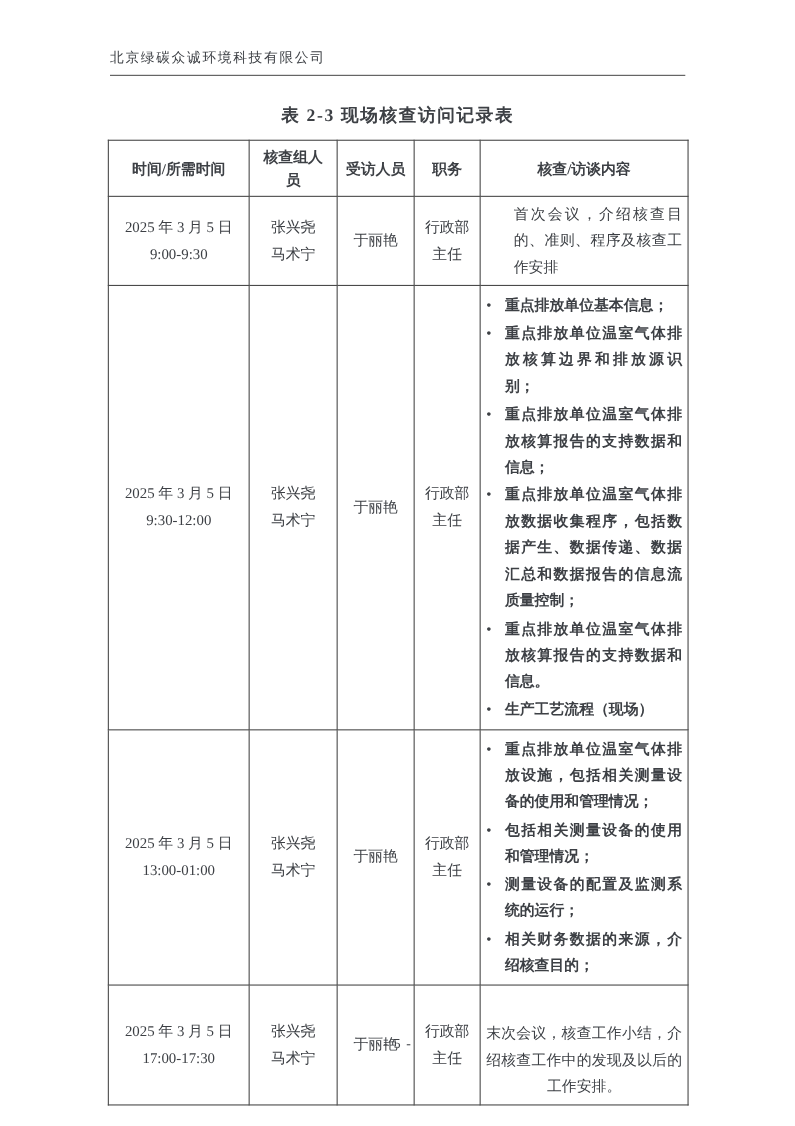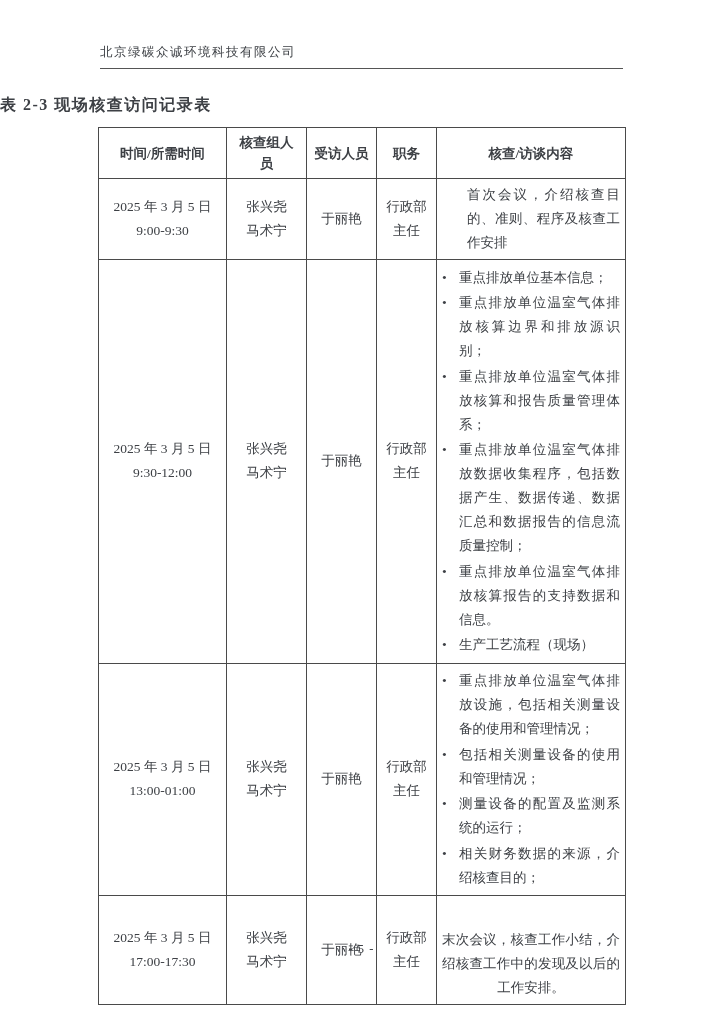--- a/index.html
+++ b/index.html
@@ -7,32 +7,33 @@
     position:relative;
     width:723px;height:1024px;
     background:#ffffff;
     overflow:hidden;
     font-family:"Liberation Serif","DejaVu Serif",serif;
     color:#3d4045;
   }
   
   .doc-header{
     position:absolute;left:100px;top:44px;width:523px;
-    display:flex;justify-content:space-between;align-items:flex-end;
+    display:flex;justify-content:space-between;align-items:flex-start;
     border-bottom:1.5px solid #555;
     padding-bottom:7px;
+    flex-direction:column;
   }
   .company{font-size:12.5px;letter-spacing:1.5px;}
   .file-no{font-size:12.5px;white-space:nowrap;}
   .file-no .label{letter-spacing:1px;}
   .file-no .value{margin-left:8px;letter-spacing:0.5px;}
   
   .doc-title{
     position:absolute;top:95px;left:0;width:100%;
-    font-size:16px;font-weight:bold;letter-spacing:1.5px;
+    text-align:center;font-size:16px;font-weight:bold;letter-spacing:1.5px;
   }
   
   table.record{
     position:absolute;left:98px;top:127px;
     width:527px;border-collapse:collapse;table-layout:fixed;
   }
   table.record th,table.record td{border:1.5px solid #4a4a4a;}
   table.record th{
     font-size:13.5px;font-weight:bold;line-height:21px;
     padding:4px 6px;text-align:center;vertical-align:middle;
@@ -44,21 +45,21 @@
   thead tr{height:48px;}
   tbody tr:nth-child(1){height:56px;}
   tbody tr:nth-child(2){height:384px;}
   tbody tr:nth-child(3){height:222px;}
   tbody tr:nth-child(4){height:84px;}
   td.content{text-align:left;padding:5px 6px 5px 7px;}
   .c-text-left{text-align:justify;text-justify:inter-ideograph;margin-left:25px;}
   .c-text-center{text-align:justify;text-justify:inter-ideograph;text-align-last:center;margin-top:28px;}
   .bullet-item{display:flex;margin:1.5px 0;}
   .bullet-marker{flex:0 0 17px;width:17px;text-align:left;}
-  .bullet-body{flex:1;text-align:justify;text-justify:inter-ideograph;}
+  .bullet-body{flex:1;text-align:justify;text-justify:inter-ideograph;font-weight:bold;}
   
   .pageno{
     position:absolute;top:942px;left:0;width:100%;
     text-align:center;font-size:12.5px;letter-spacing:1px;
   }
 </style>
 </head>
 <body>
 
 <div class="page">
@@ -123,21 +124,21 @@
             <div class="bullet-item">
               <span class="bullet-marker">•</span>
               <span class="bullet-body">重点排放单位基本信息；</span>
             </div>
             <div class="bullet-item">
               <span class="bullet-marker">•</span>
               <span class="bullet-body">重点排放单位温室气体排放核算边界和排放源识别；</span>
             </div>
             <div class="bullet-item">
               <span class="bullet-marker">•</span>
-              <span class="bullet-body">重点排放单位温室气体排放核算和报告质量管理体系；</span>
+              <span class="bullet-body">重点排放单位温室气体排放核算报告的支持数据和信息；</span>
             </div>
             <div class="bullet-item">
               <span class="bullet-marker">•</span>
               <span class="bullet-body">重点排放单位温室气体排放数据收集程序，包括数据产生、数据传递、数据汇总和数据报告的信息流质量控制；</span>
             </div>
             <div class="bullet-item">
               <span class="bullet-marker">•</span>
               <span class="bullet-body">重点排放单位温室气体排放核算报告的支持数据和信息。</span>
             </div>
             <div class="bullet-item">

